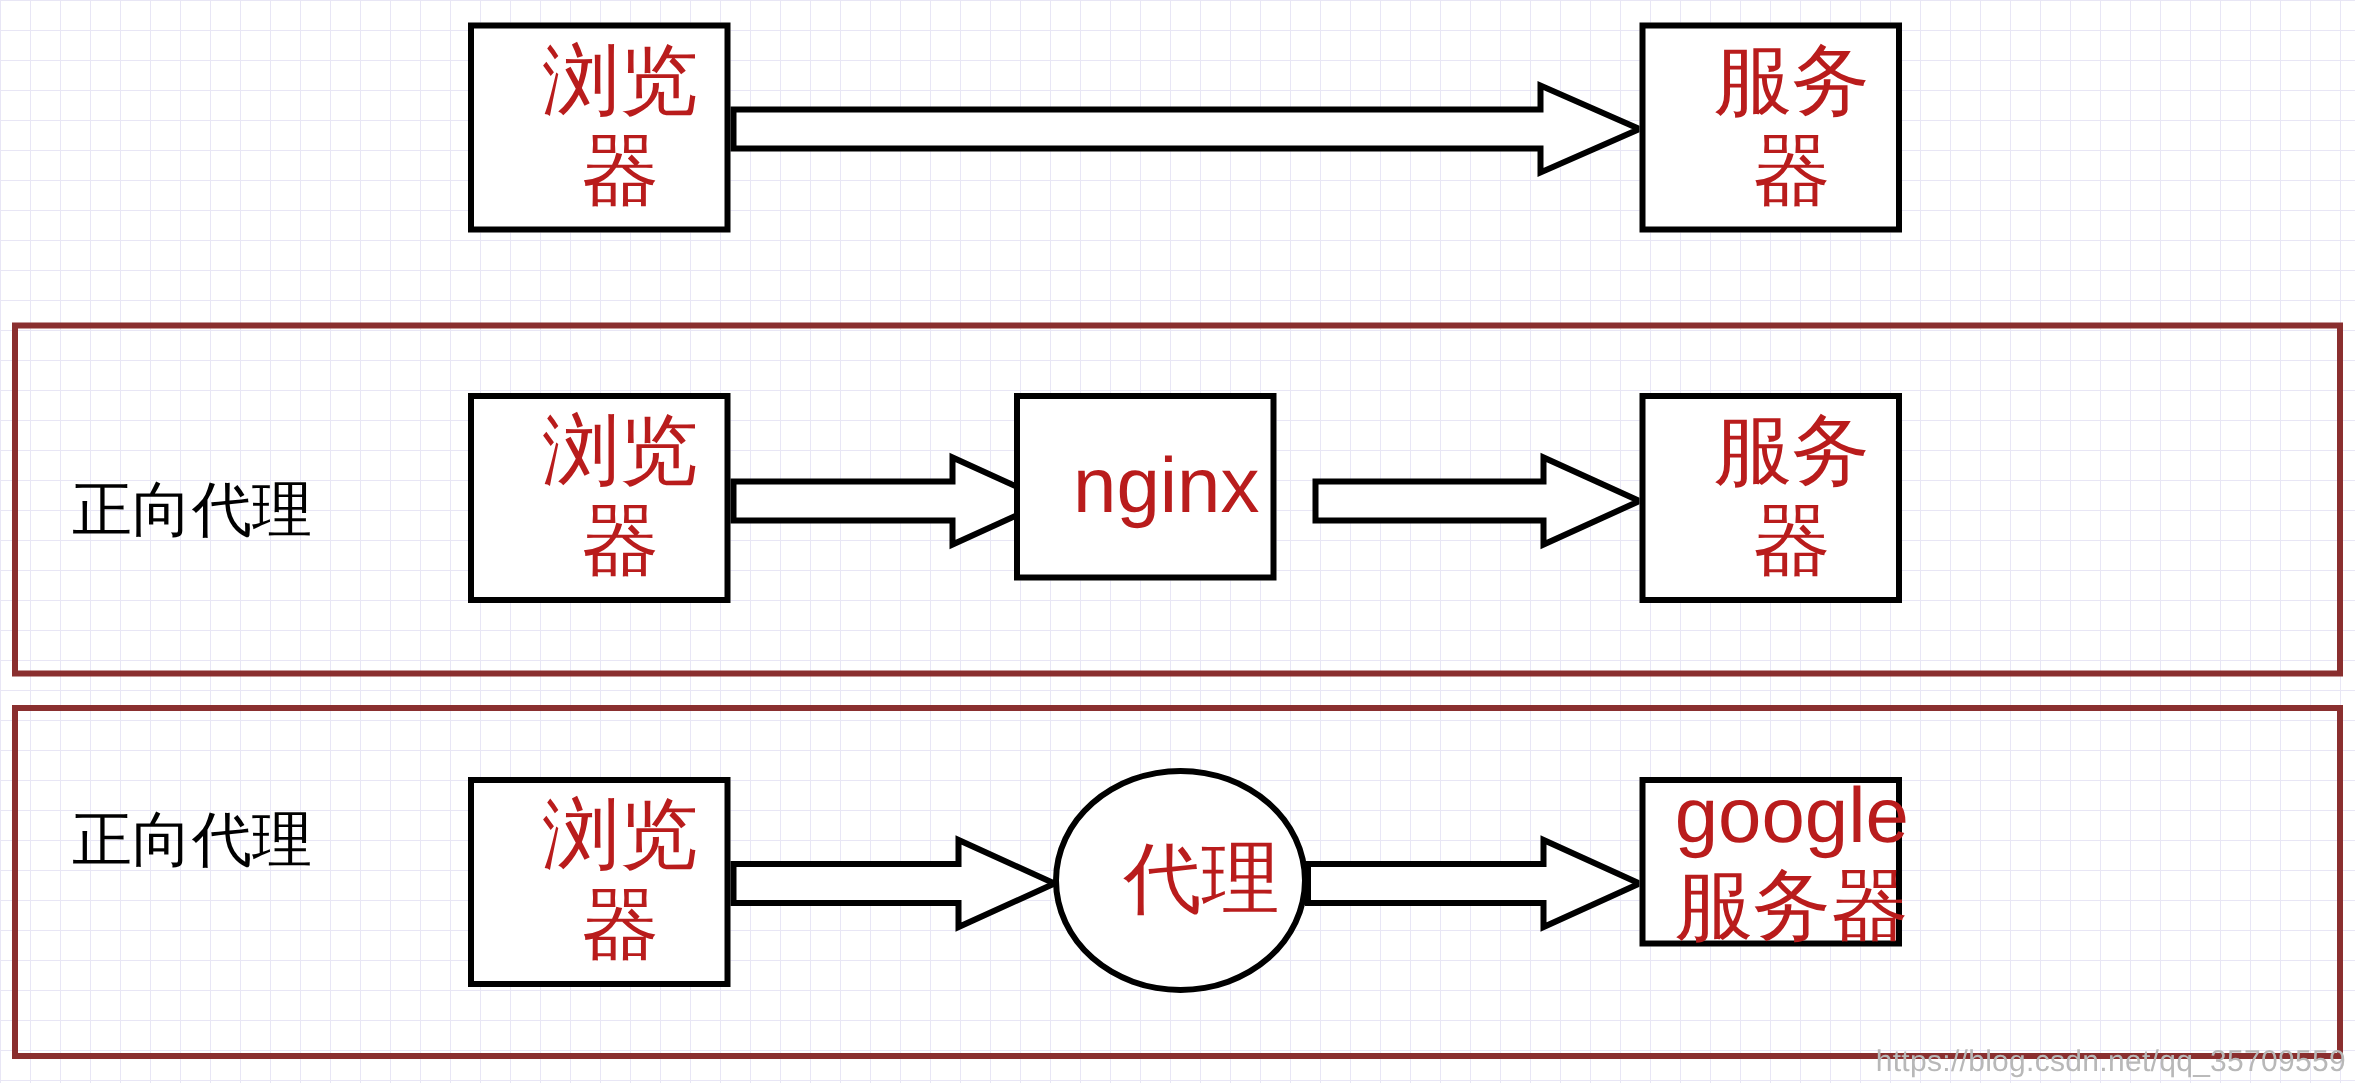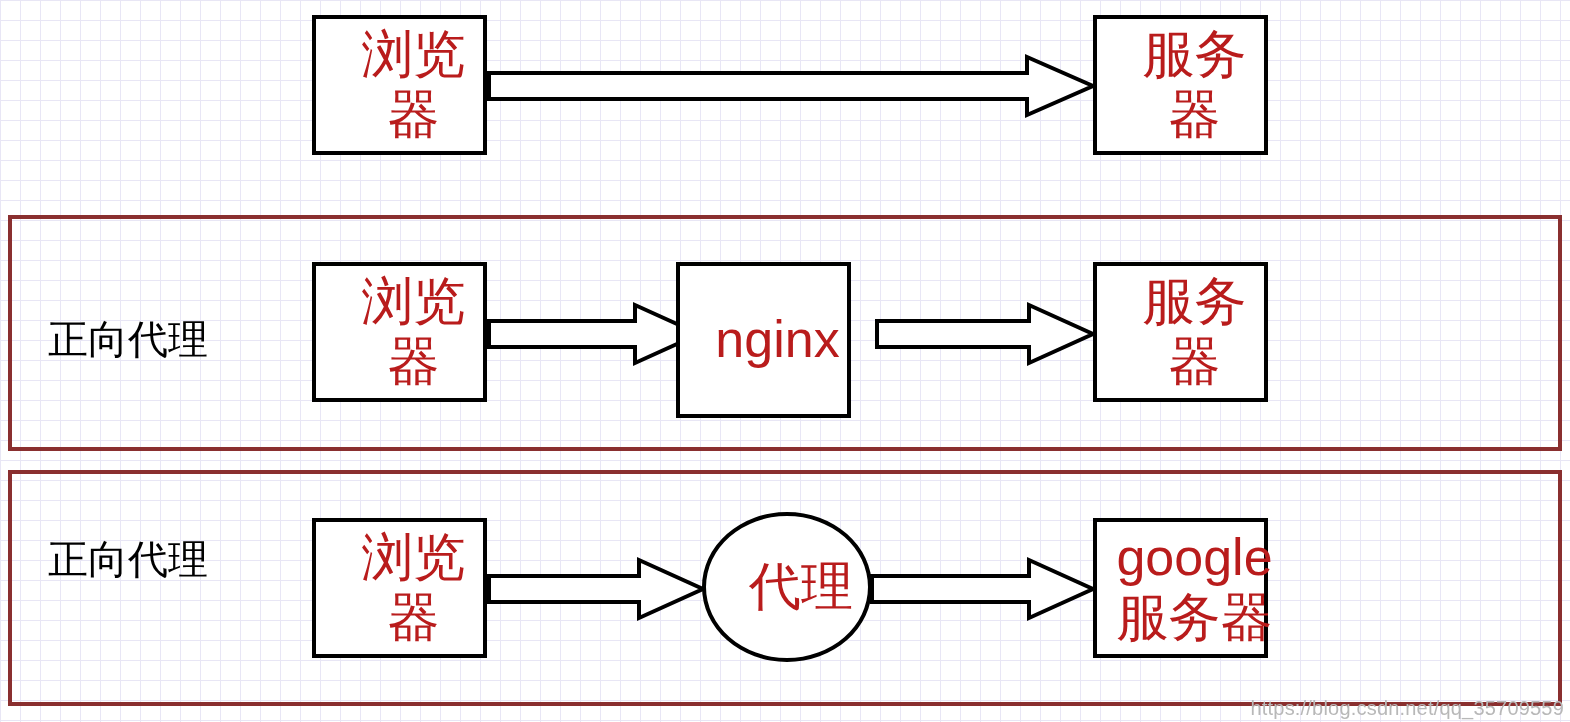--- a/index.html
+++ b/index.html
@@ -57,21 +57,21 @@
 </div>
 
 <div class="node-box" style="left:312px;top:262px;width:175px;height:140px;">
   <span>浏览器</span>
 </div>
 
 <svg class="arrow" style="left:487px;top:303px;width:214px;height:62px;" viewBox="0 0 214 62" preserveAspectRatio="none">
   <polygon points="2,18 148,18 148,2 212,31 148,60 148,44 2,44"></polygon>
 </svg>
 
-<div class="node-box" style="left:676px;top:262px;width:175px;height:156px;">
+<div class="node-box" style="left:676px;top:262px;width:175px;height:125px;">
   <span>nginx</span>
 </div>
 
 <svg class="arrow" style="left:875px;top:303px;width:220px;height:62px;" viewBox="0 0 220 62" preserveAspectRatio="none">
   <polygon points="2,18 154,18 154,2 218,31 154,60 154,44 2,44"></polygon>
 </svg>
 
 <div class="node-box" style="left:1093px;top:262px;width:175px;height:140px;">
   <span>服务器</span>
 </div>
@@ -91,20 +91,20 @@
 </svg>
 
 <div class="node-box node-ellipse" style="left:702px;top:512px;width:170px;height:150px;">
   <span>代理</span>
 </div>
 
 <svg class="arrow" style="left:870px;top:558px;width:225px;height:62px;" viewBox="0 0 225 62" preserveAspectRatio="none">
   <polygon points="2,18 159,18 159,2 223,31 159,60 159,44 2,44"></polygon>
 </svg>
 
-<div class="node-box" style="left:1093px;top:518px;width:175px;height:140px;">
+<div class="node-box" style="left:1093px;top:518px;width:175px;height:113px;">
   <span style="white-space:pre-line;">google
 服务器</span>
 </div>
 
 <div class="watermark">
   <span>https://blog.csdn.net/qq_35709559</span>
 </div>
 
 </body></html>

